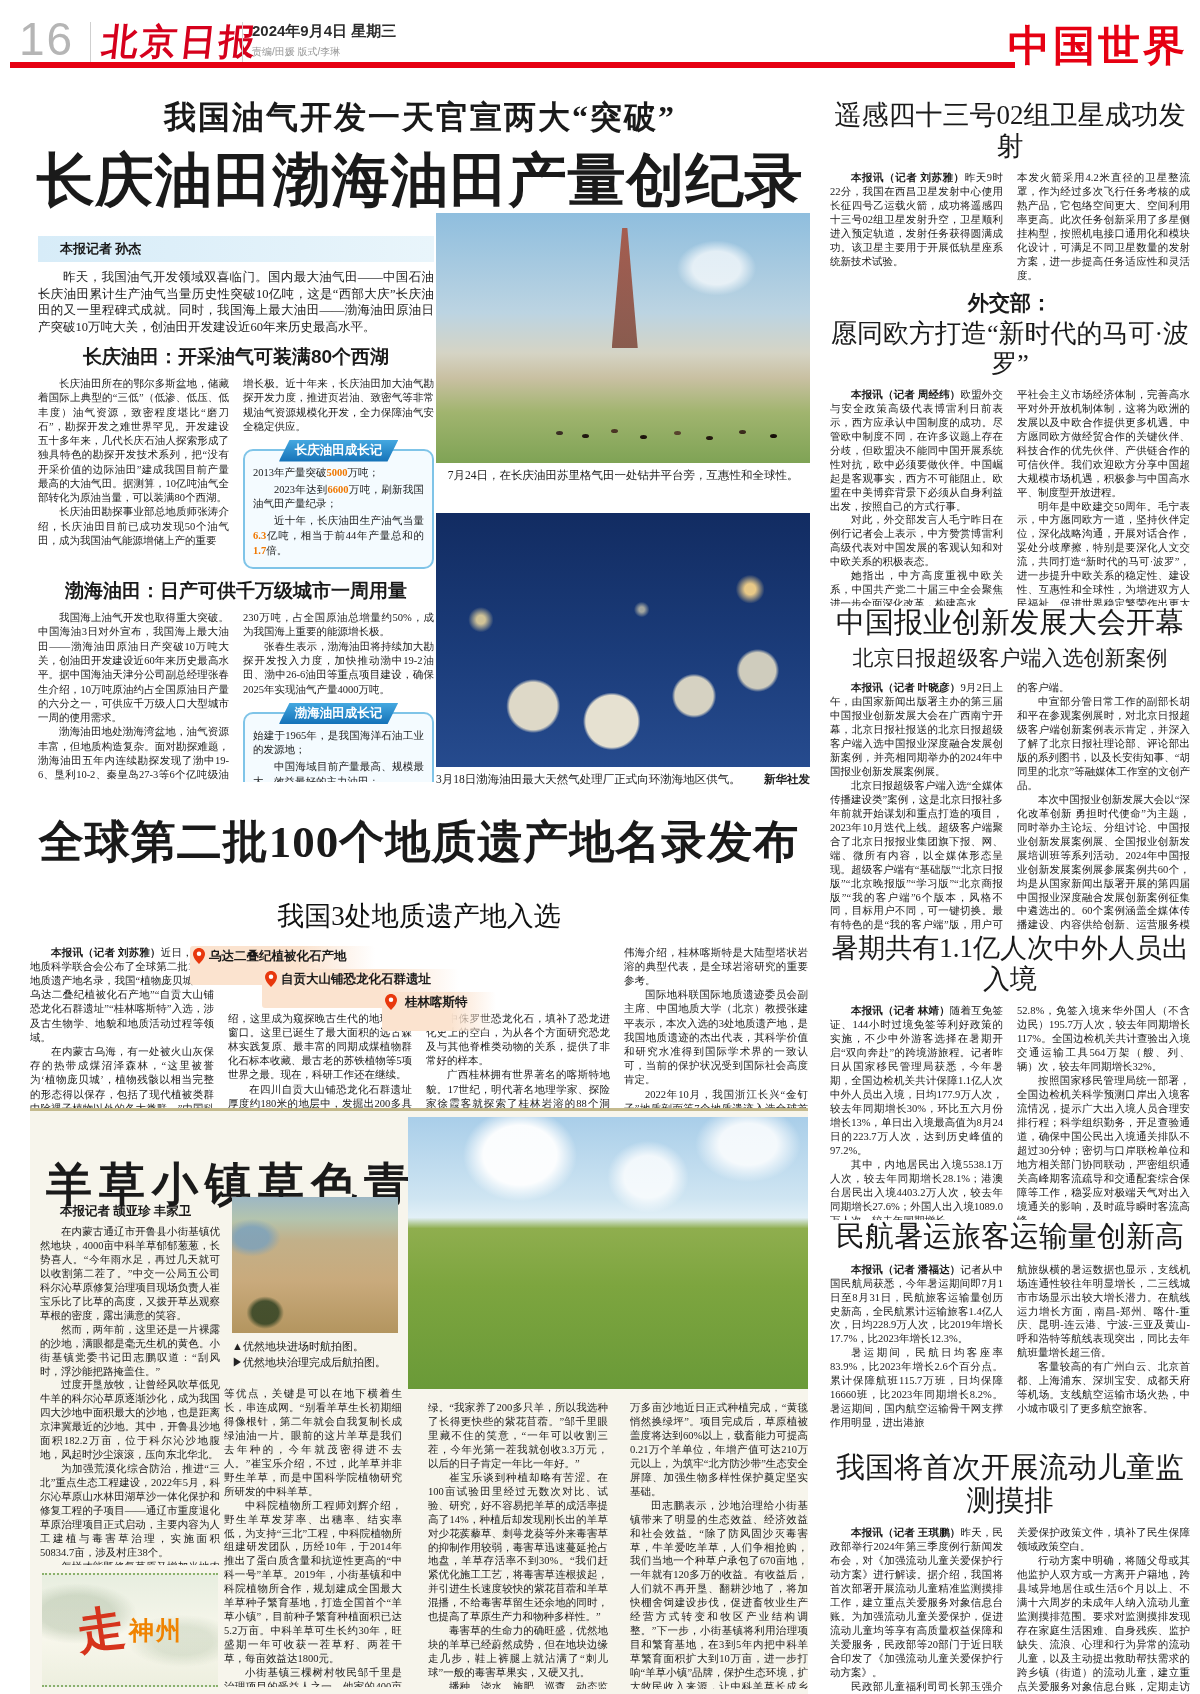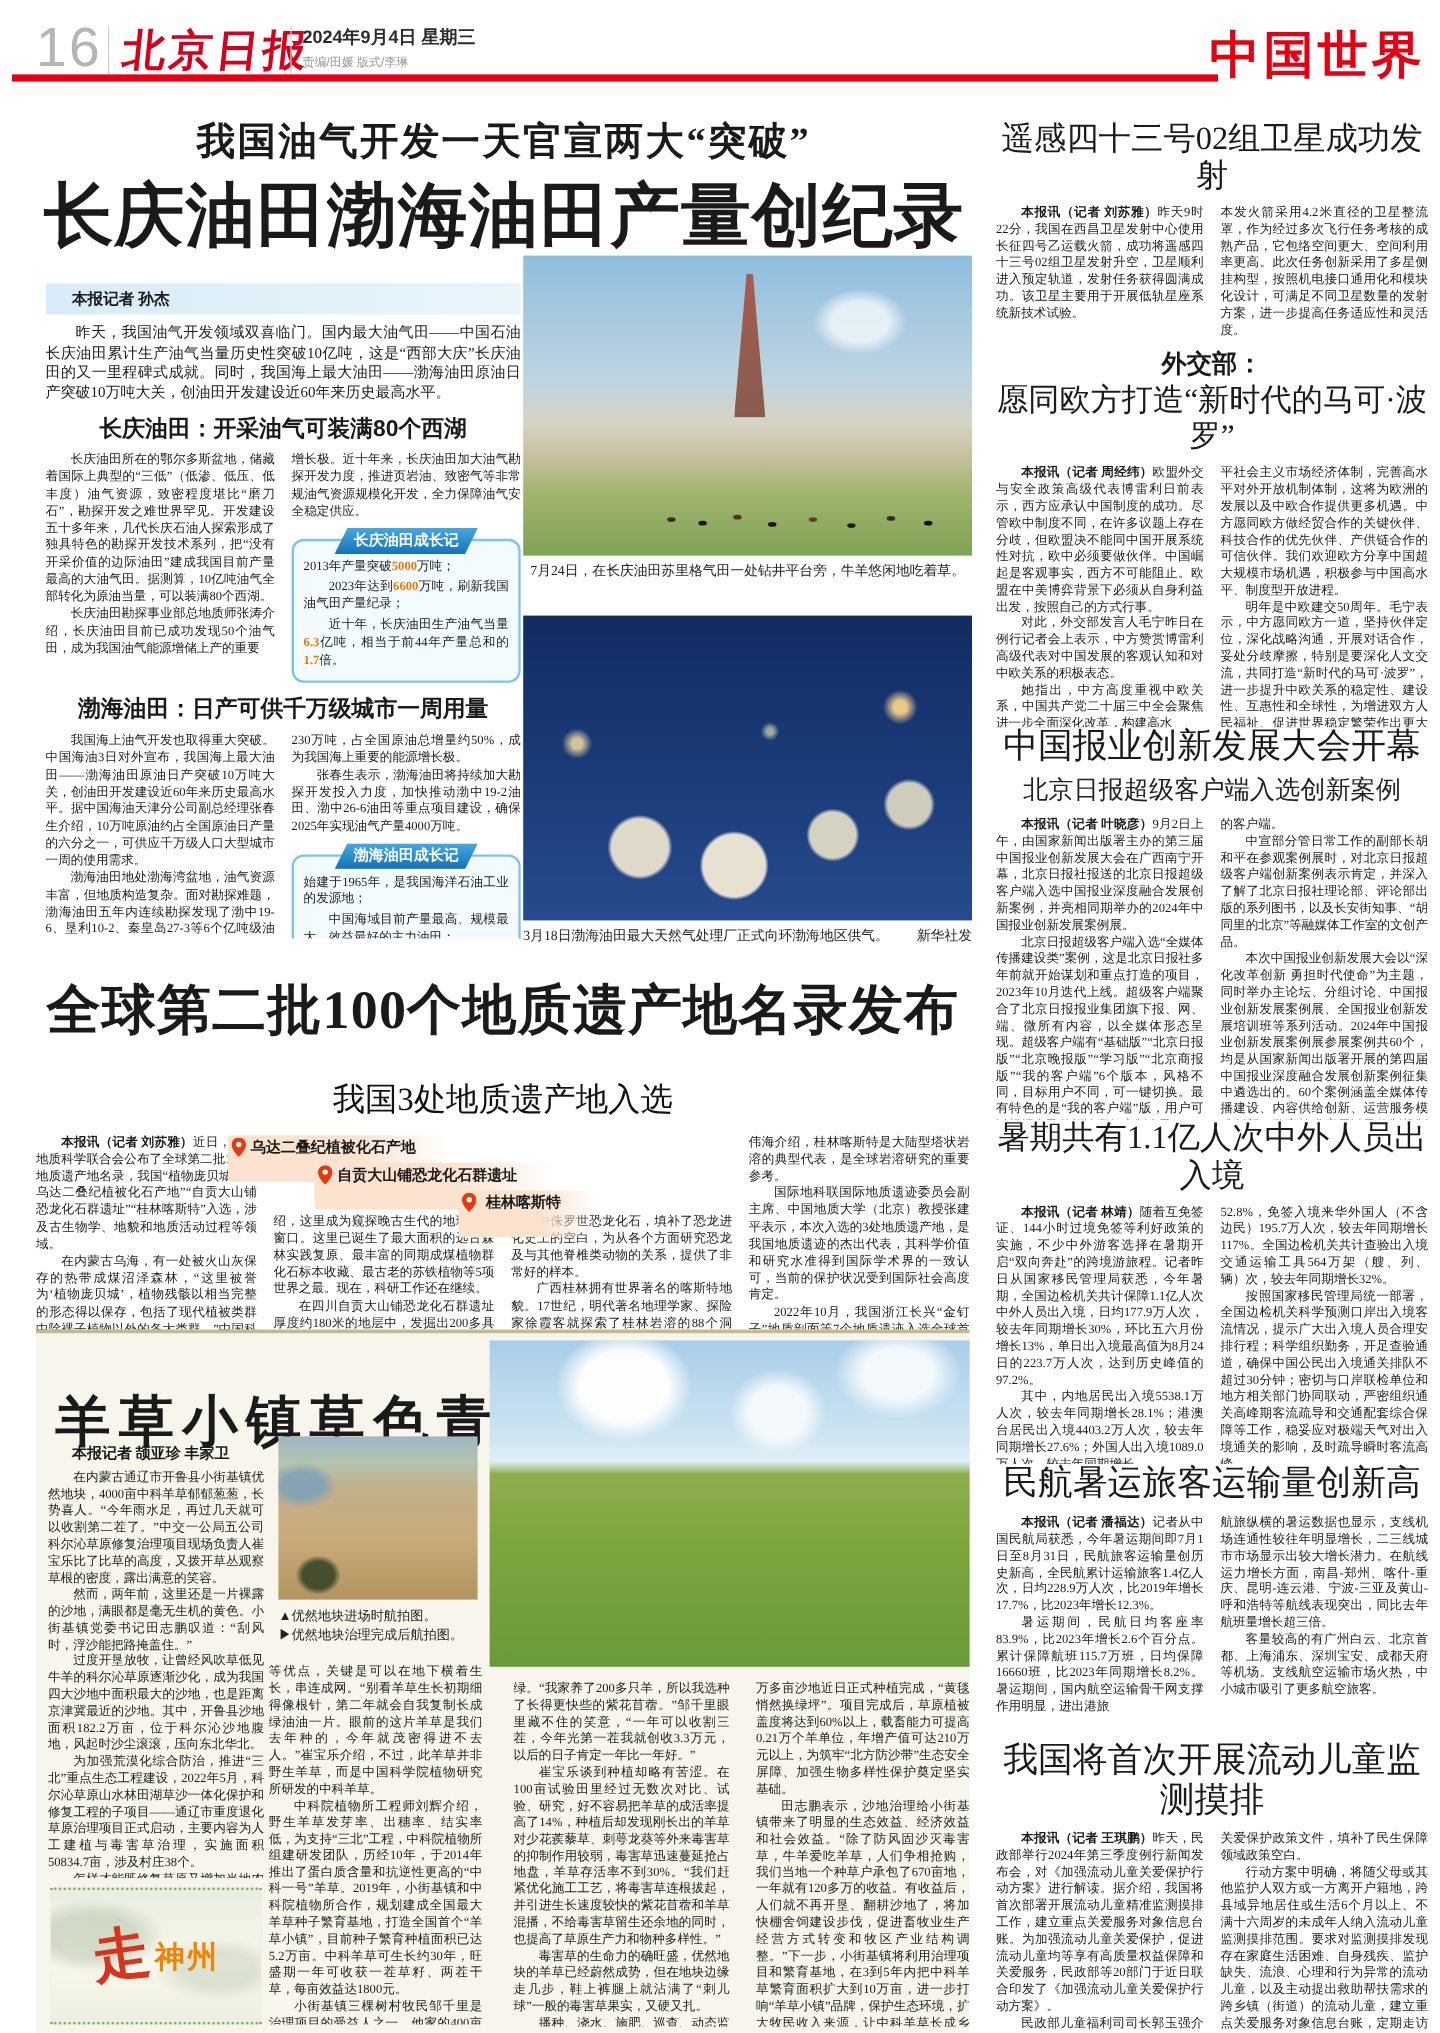--- a/index.html
+++ b/index.html
@@ -1,21 +1,21 @@
 <!DOCTYPE html>
 <html><head>
 <meta charset="utf-8">
 <style>
   html,body { margin:0; padding:0; background:#fff; }
   .page { position:relative; width:1200px; height:1694px; background:#ffffff; overflow:hidden;
           font-family:"Liberation Serif", serif; color:#1a1a1a; }
 
   
   .hdr { position:absolute; left:0; top:0; width:100%; height:95px; }
-  .pagenum { position:absolute; left:30px; top:12px; font-family:"Liberation Sans",sans-serif;
+  .pagenum { position:absolute; left:19px; top:12px; font-family:"Liberation Sans",sans-serif;
              font-size:46px; font-weight:300; color:#b5b5b5; letter-spacing:2px;}
   .hdr-div { position:absolute; top:22px; width:1px; height:42px; background:#cfcfcf; }
   .masthead { position:absolute; left:102px; top:18px; font-size:36px; font-weight:900; color:#d6001c;
               transform:skewX(-6deg); letter-spacing:3px; }
   .dateblk { position:absolute; left:252px; top:22px; }
   .date-l1 { font-size:15px; font-weight:bold; color:#2b2b2b; font-family:"Liberation Sans",sans-serif;}
   .date-l2 { font-size:10px; color:#999; margin-top:4px; font-family:"Liberation Sans",sans-serif;}
   .hrule { position:absolute; left:10px; top:62px; width:1005px; height:6px; background:#e60012; }
   .section-banner { position:absolute; right:12px; top:18px; font-size:42px; font-weight:900; color:#e60012;
                     font-family:"Liberation Sans",sans-serif; letter-spacing:3px; }
@@ -64,21 +64,21 @@
       radial-gradient(circle at 26% 76%, #ded9c8 0 7%, transparent 8%),
       radial-gradient(circle at 47% 82%, #e6e1d1 0 9%, transparent 10%),
       radial-gradient(circle at 69% 72%, #d6d2c2 0 6%, transparent 7%),
       radial-gradient(circle at 86% 62%, #cfccbd 0 5%, transparent 6%),
       radial-gradient(circle at 84% 30%, rgba(255,217,138,.9) 0 1.5%, transparent 4%),
       radial-gradient(circle at 12% 42%, rgba(255,230,160,.8) 0 1.2%, transparent 3.5%),
       radial-gradient(circle at 55% 38%, rgba(255,240,190,.6) 0 1%, transparent 3%),
       linear-gradient(180deg,#122c62 0%,#1b3c7a 55%,#264b8e 100%); }
   .photo-caption { font-size:11.5px; margin-top:5px; text-align:center; color:#222; }
   .cap-row { display:flex; justify-content:space-between; margin-top:5px; font-size:11.5px; color:#222;}
-  .photo-credit { font-weight:normal; white-space:nowrap; }
+  .photo-credit { font-weight:bold; white-space:nowrap; }
 
   
   .geo-art { position:absolute; left:30px; top:788px; width:778px; height:318px; }
   .geo-headline { text-align:center; font-size:45px; font-weight:900; letter-spacing:1px; line-height:1.1; white-space:nowrap;}
   .geo-subhead { text-align:center; font-size:27px; font-weight:400; margin-top:6px; color:#111; }
   .geo-cols { position:relative; display:flex; gap:14px; margin-top:12px; height:208px; overflow:hidden; }
   .geo-col { flex:1; font-size:10.5px; line-height:1.35; text-align:justify; }
   .geo-col p { text-indent:2em; }
   .pad-top { padding-top:66px; }
   .geo-pins { position:absolute; left:0; top:0; width:100%; height:70px; pointer-events:none; }
@@ -200,21 +200,21 @@
           </div>
         </div>
       </div>
     </div>
 
     <div class="main-photos">
       <div class="photo ph1">
         <div class="rig"></div>
         <div class="cows"></div>
       </div>
-      <div class="photo-caption">7月24日，在长庆油田苏里格气田一处钻井平台旁，牛羊悠闲地吃着草。</div>
+      <div class="photo-caption">7月24日，在长庆油田苏里格气田一处钻井平台旁，互惠性和全球性。</div>
       <div class="photo ph2"></div>
       <div class="cap-row">
         <span>3月18日渤海油田最大天然气处理厂正式向环渤海地区供气。</span>
         <span class="photo-credit">新华社发</span>
       </div>
     </div>
   </div>
 
   <div class="geo-art">
     <h1 class="geo-headline">全球第二批100个地质遗产地名录发布</h1>

